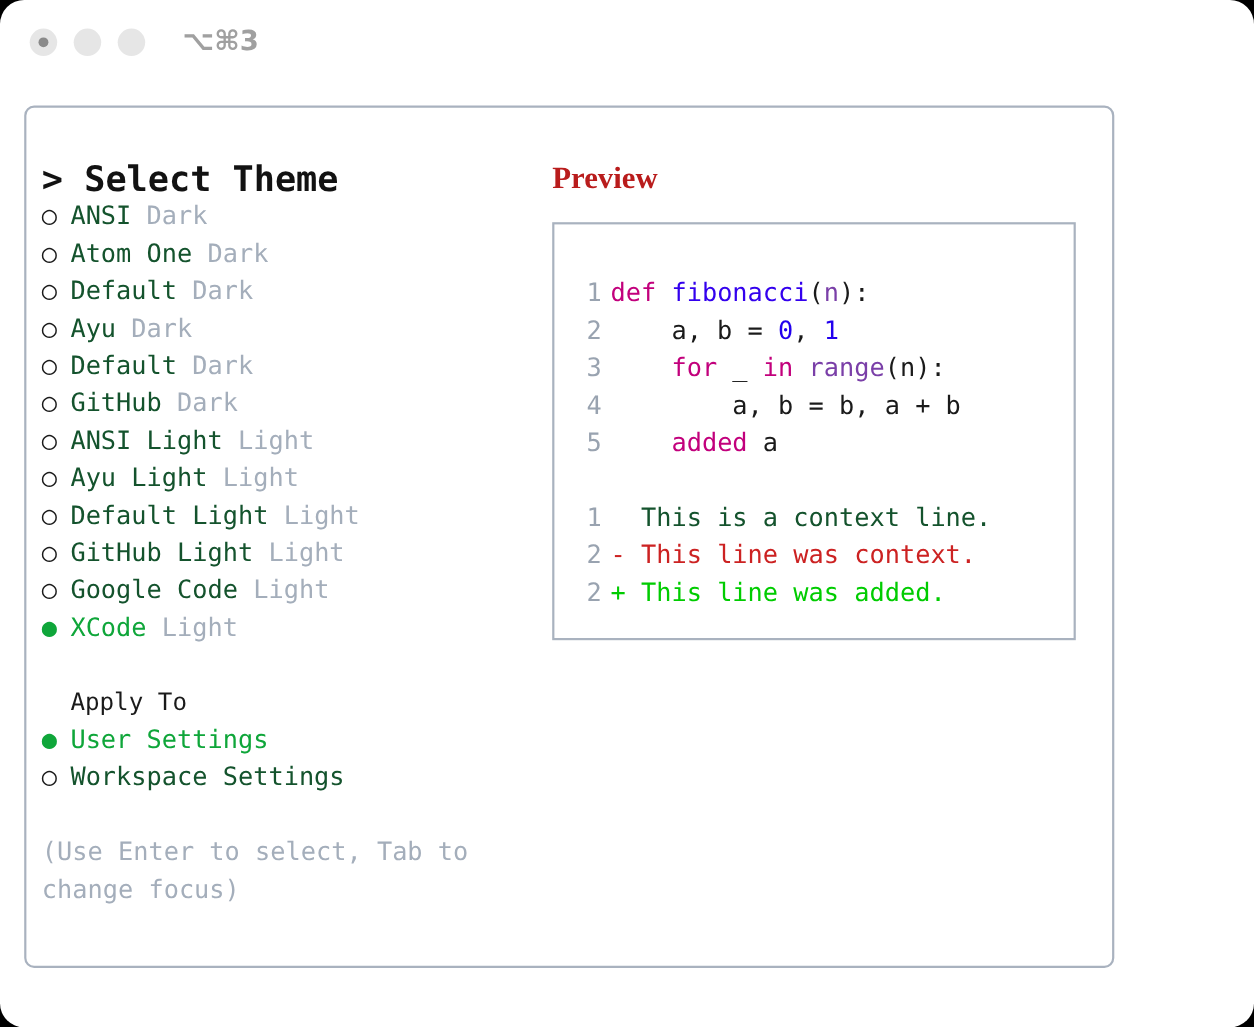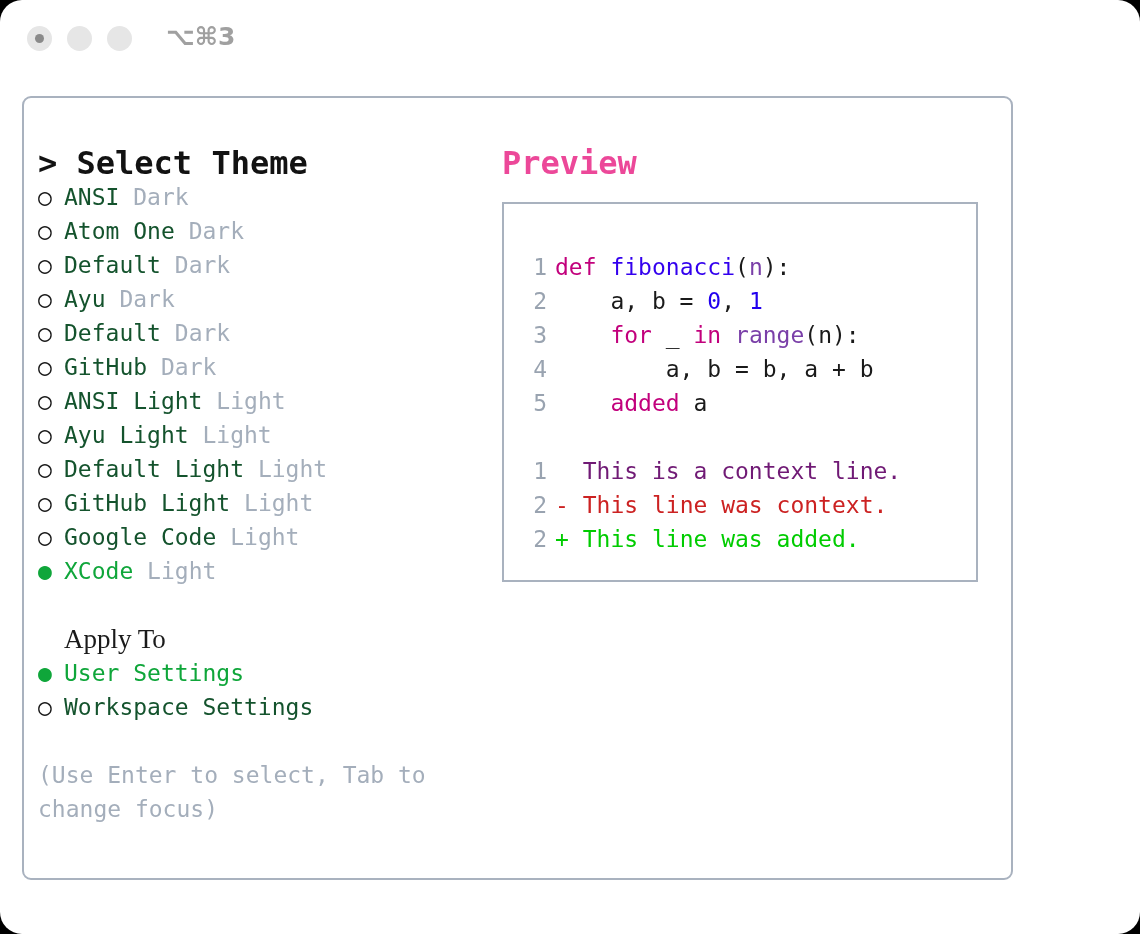--- a/index.html
+++ b/index.html
@@ -102,50 +102,50 @@
     width: 26px;
     color: #1a1a1a;
   }
   .bullet.sel { color: #0fa63a; }
   .row.selected .name { color: #0fa63a; }
   .name { color: #14532d; }
   .variant { color: #a4aebb; }
 
   .section-gap { height: 34px; }
   .section-header {
-    font-size: 27px;
+    font-size: 22px;
     line-height: 34px;
     color: #1a1a1a;
     padding-left: 26px;
     white-space: pre;
-    font-family: Liberation Serif, serif;
   }
 
   #hint {
     margin-top: 34px;
     font-size: 23px;
     line-height: 34px;
     color: #a4aebb;
     width: 400px;
     white-space: pre-wrap;
   }
 
   
   #right-col {
     position: absolute;
     left: 478px;
     top: 48px;
     width: 500px;
   }
   #preview-title {
-    font-size: 32px;
+    font-size: 28px;
     font-weight: bold;
-    color: #ec4899;
-    line-height: 34px;
-    white-space: pre;
+    color: #b91c1c;
+    line-height: 34px;
+    white-space: pre;
+    font-family: Liberation Serif, serif;
   }
   #code-box {
     margin-top: 22px;
     width: 476px;
     height: 380px;
     border: 2px solid #a9b2bf;
     box-sizing: border-box;
     background: #ffffff;
     position: relative;
   }
@@ -167,21 +167,21 @@
     color: #99a3b0;
     margin-right: 8px;
   }
   .blank-line { height: 34px; }
 
   .tok-kw   { color: #c2007c; }
   .tok-fn   { color: #3300ee; }
   .tok-var  { color: #7a3fa8; }
   .tok-num  { color: #2200ee; }
   .tok-pl   { color: #1a1a1a; }
-  .tok-ctx  { color: #701a75; }
+  .tok-ctx  { color: #14532d; }
   .tok-del  { color: #cc2222; }
   .tok-add  { color: #00cc00; }
 </style>
 </head>
 <body>
 
 <div id="window">
 
   <div id="titlebar">
     <div class="tl-dot d1"></div>

